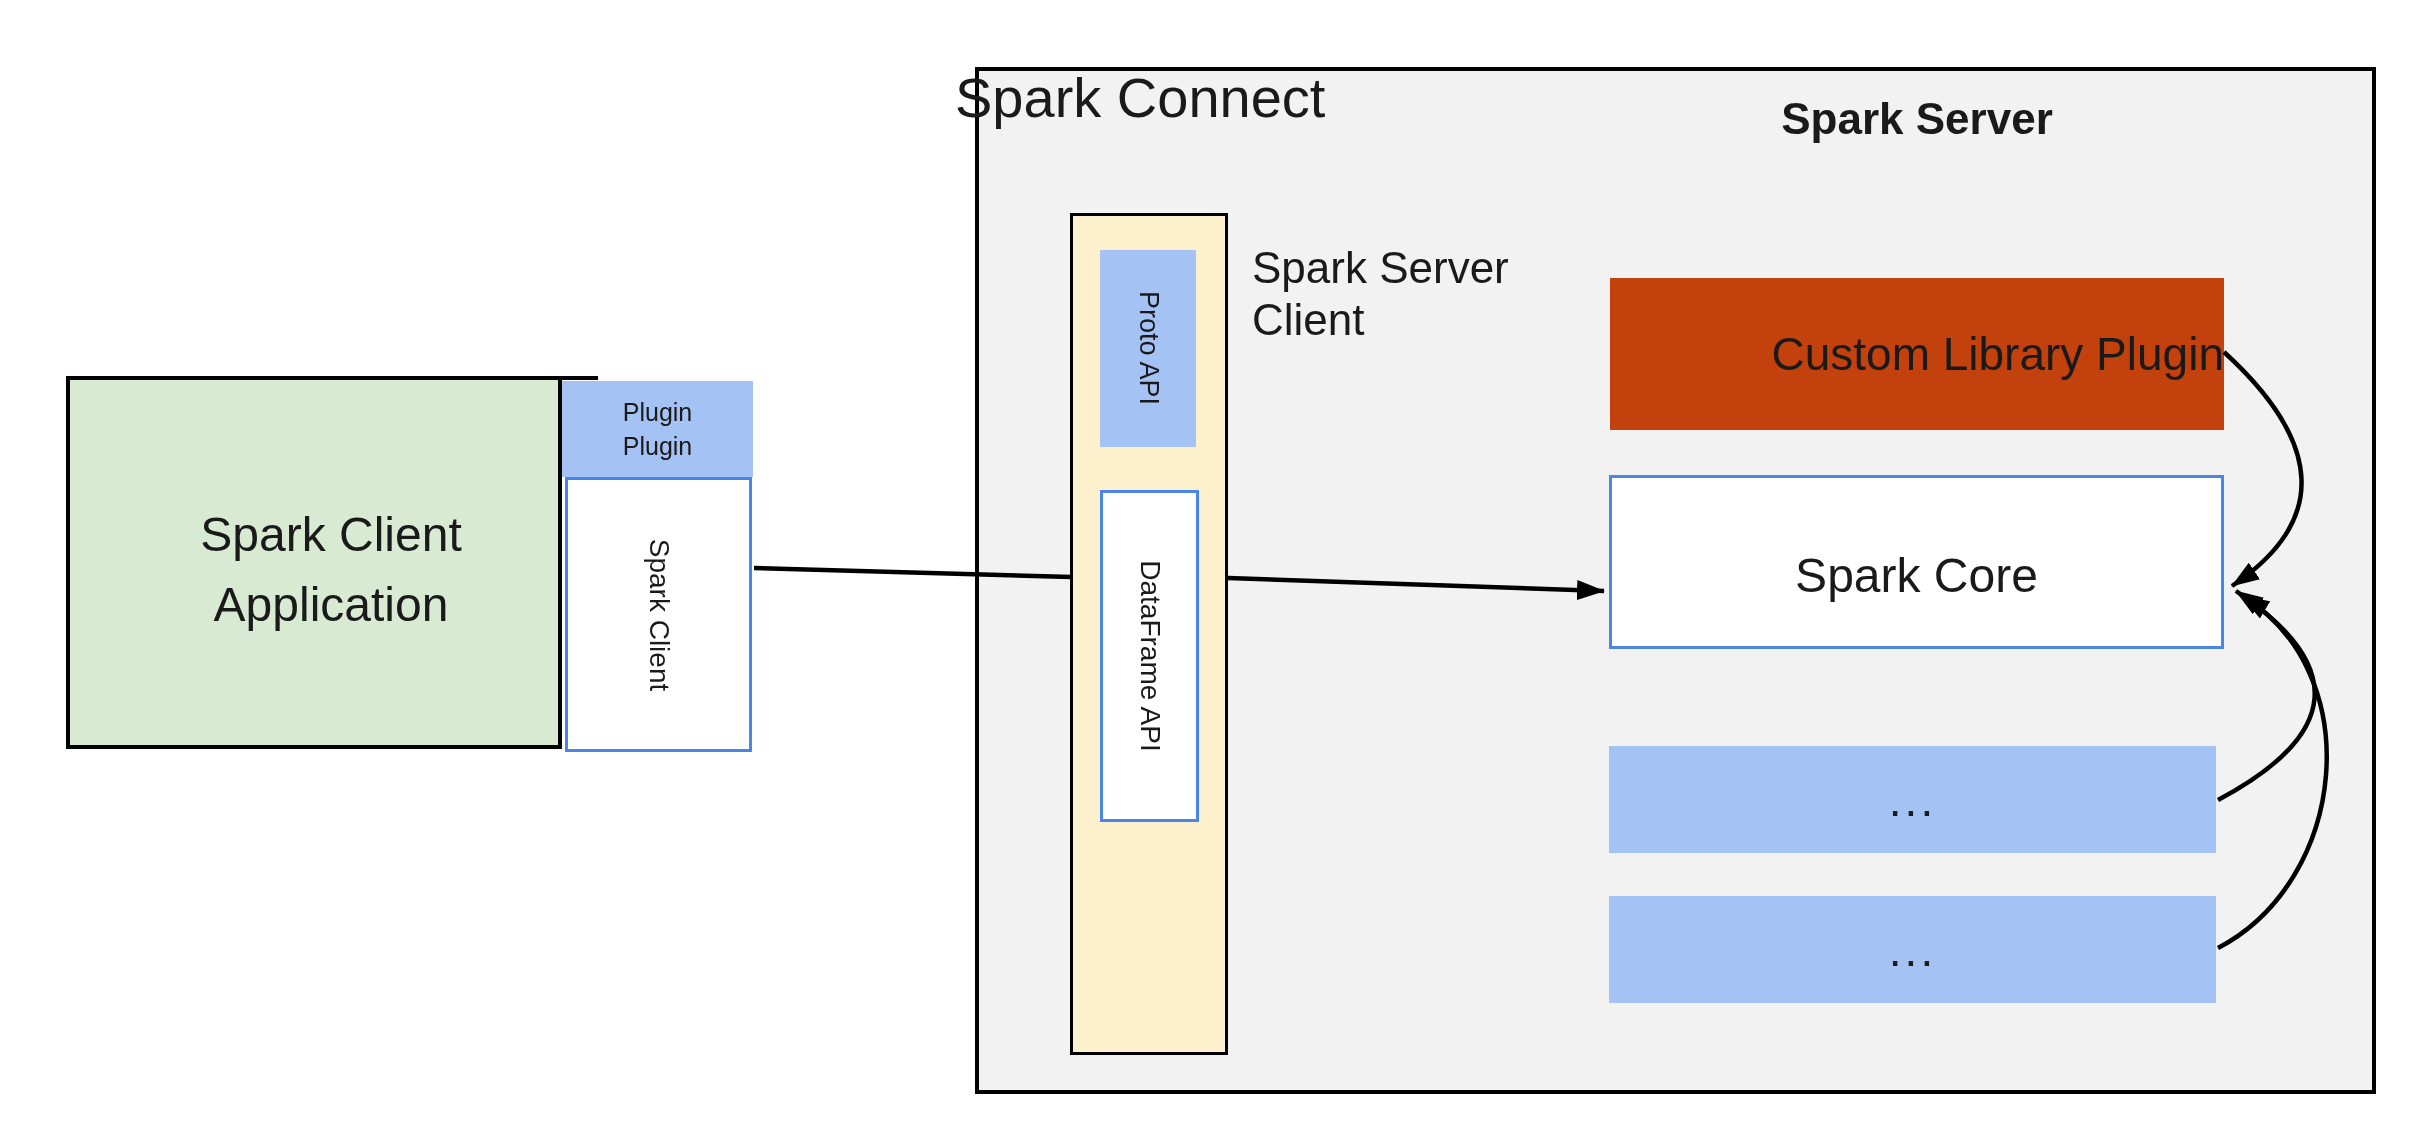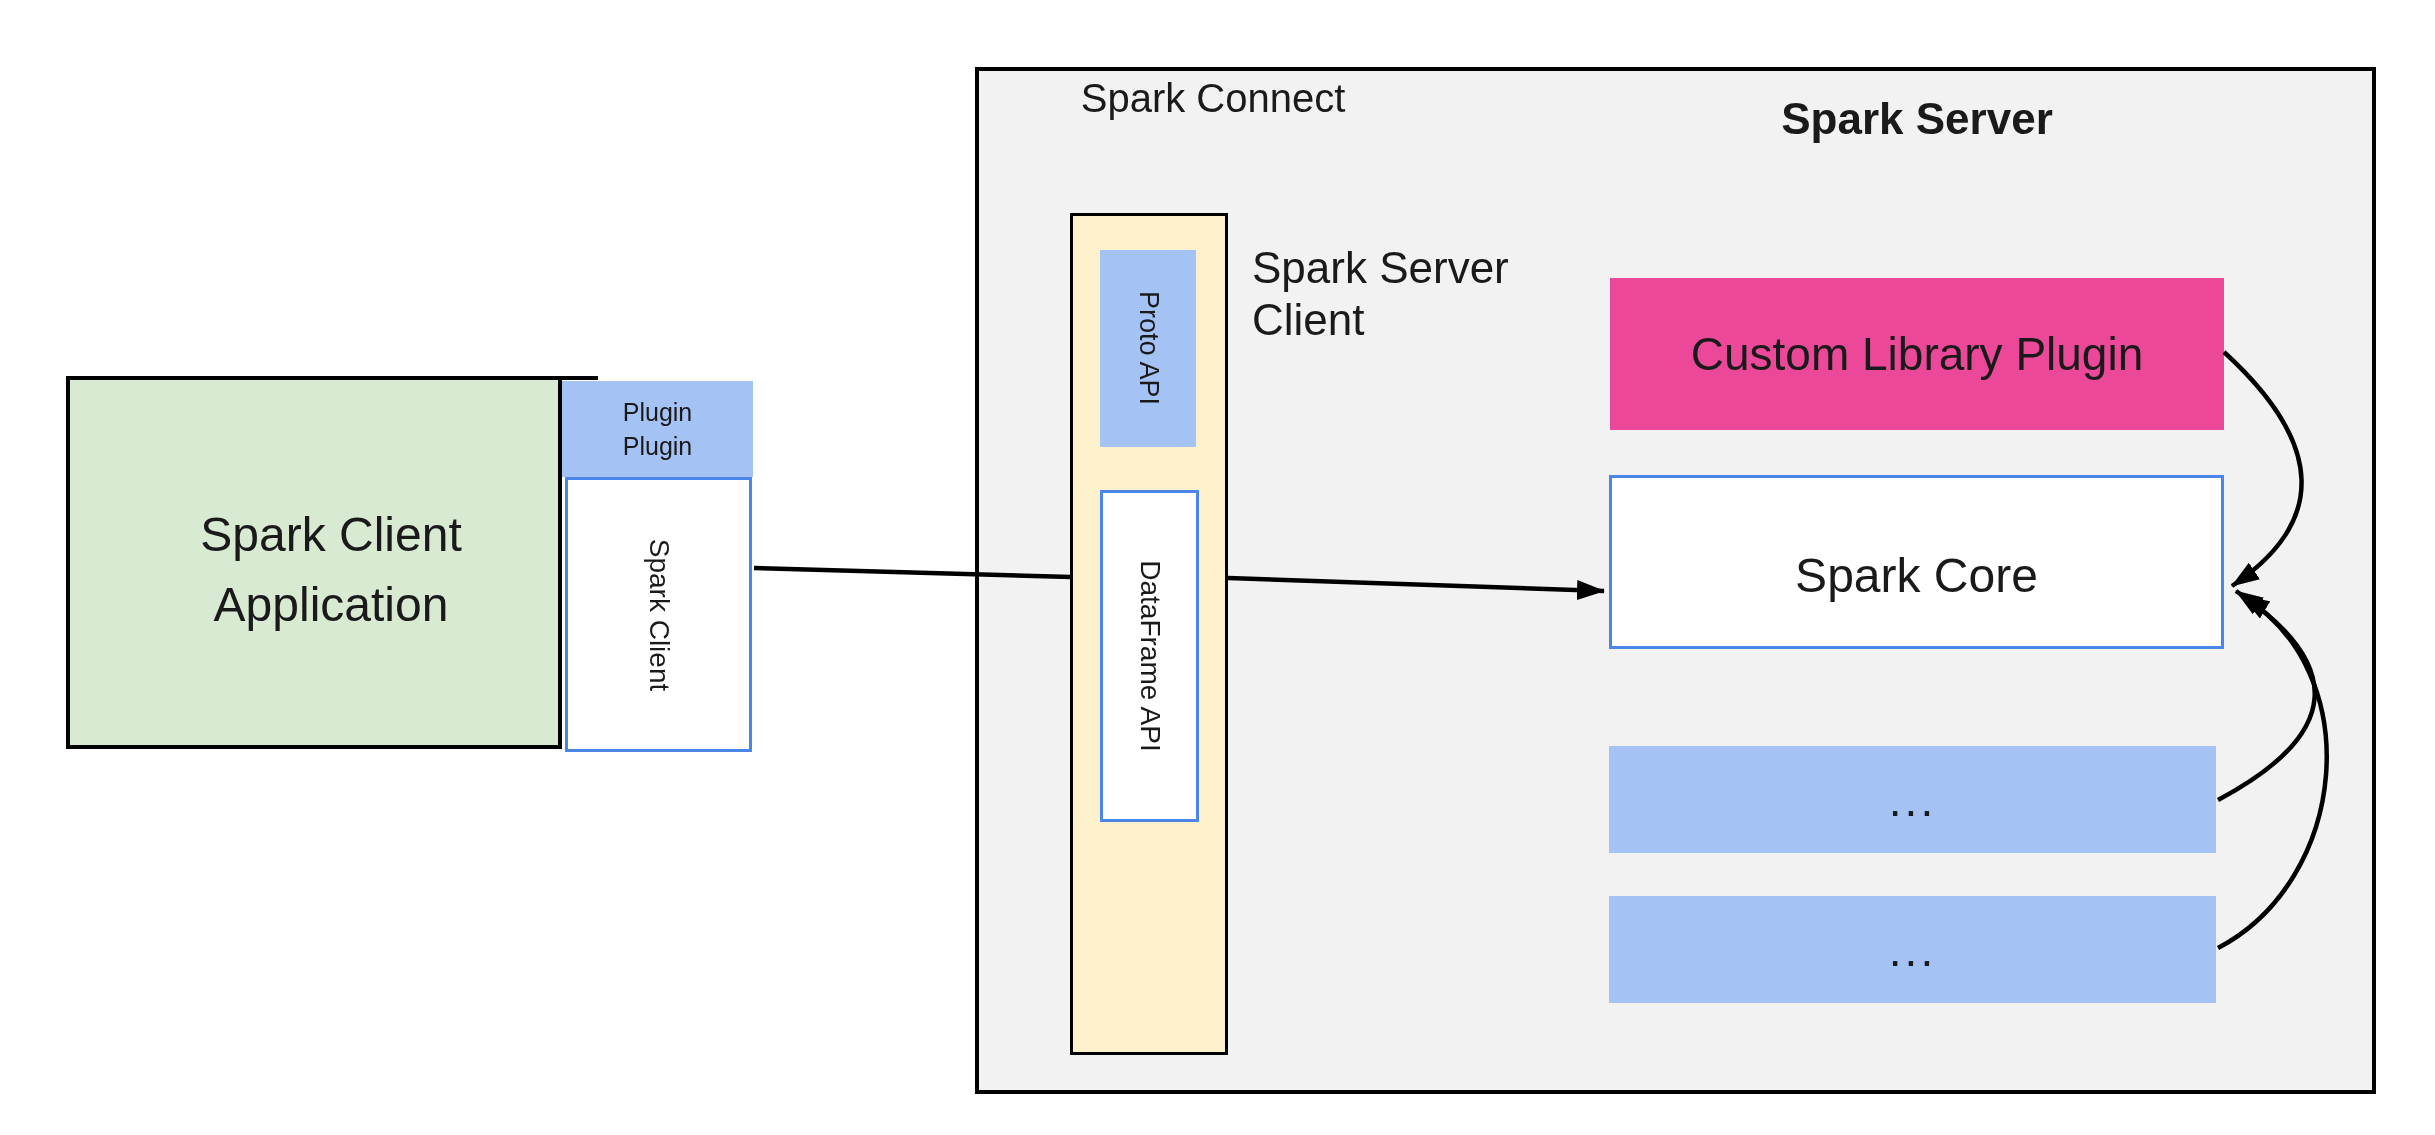--- a/index.html
+++ b/index.html
@@ -41,22 +41,22 @@
     background:#a4c2f4;
     display:flex;flex-direction:column;justify-content:center;align-items:center;
     font-size:25px;line-height:34px;text-align:center;
   }
   .spark-client-box{
     left:565px;top:477px;width:187px;height:275px;
     background:#fff;border:3px solid #4a86e8;
   }
   .plugin-box{
     left:1610px;top:278px;width:614px;height:152px;
-    background:#ec4899;
-    display:flex;justify-content:center;align-items:center;
+    background:#c2410c;
+    display:flex;justify-content:flex-end;align-items:center;
     font-size:46px;
   }
   .core-box{
     left:1609px;top:475px;width:615px;height:174px;
     background:#fff;border:3px solid #4a86e8;
     display:flex;justify-content:center;align-items:center;
     padding-top:26px;font-size:48px;
   }
   .ext-box{
     left:1609px;width:607px;height:107px;
@@ -66,22 +66,22 @@
   }
   .ext-box-1{top:746px;}
   .ext-box-2{top:896px;}
 
   
   .app-label{
     left:66px;top:500px;width:530px;
     text-align:center;font-size:48px;line-height:70px;
   }
   .connect-api-label{
-    left:1027px;top:70px;width:372px;
-    text-align:center;font-size:40px;line-height:56px;
+    left:955px;top:70px;width:372px;
+    font-size:56px;line-height:56px;
   }
   .server-title{
     left:1610px;top:94px;width:614px;
     text-align:center;font-size:44px;font-weight:bold;
   }
   .library-label{
     left:1252px;top:242px;width:400px;
     text-align:left;font-size:44px;line-height:52px;
   }
   .vtext{

